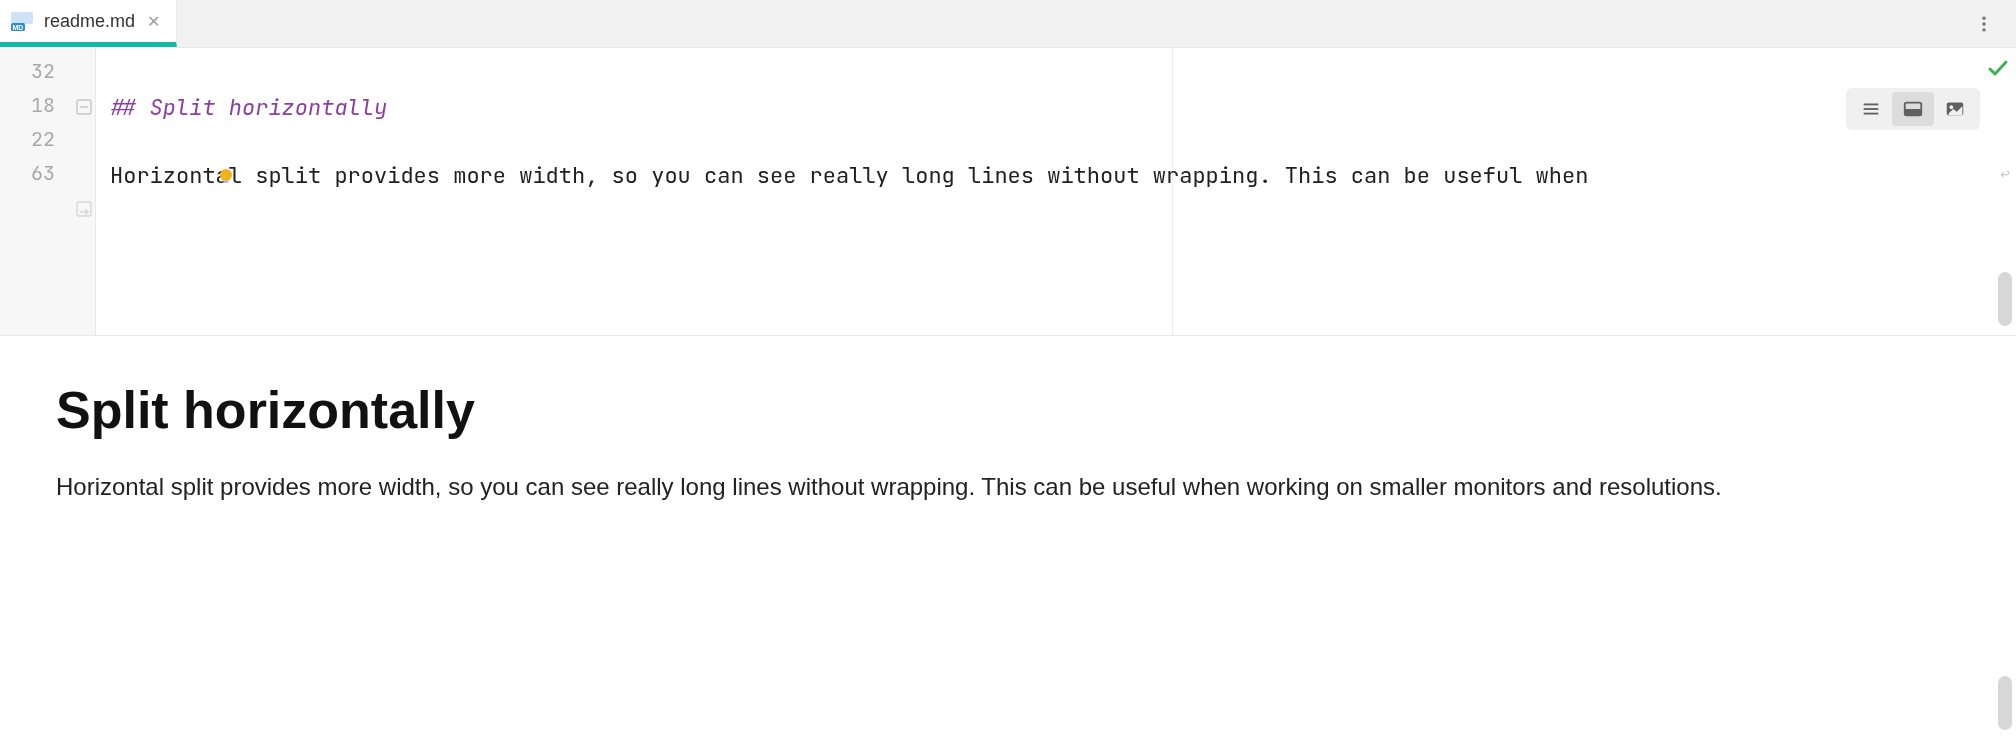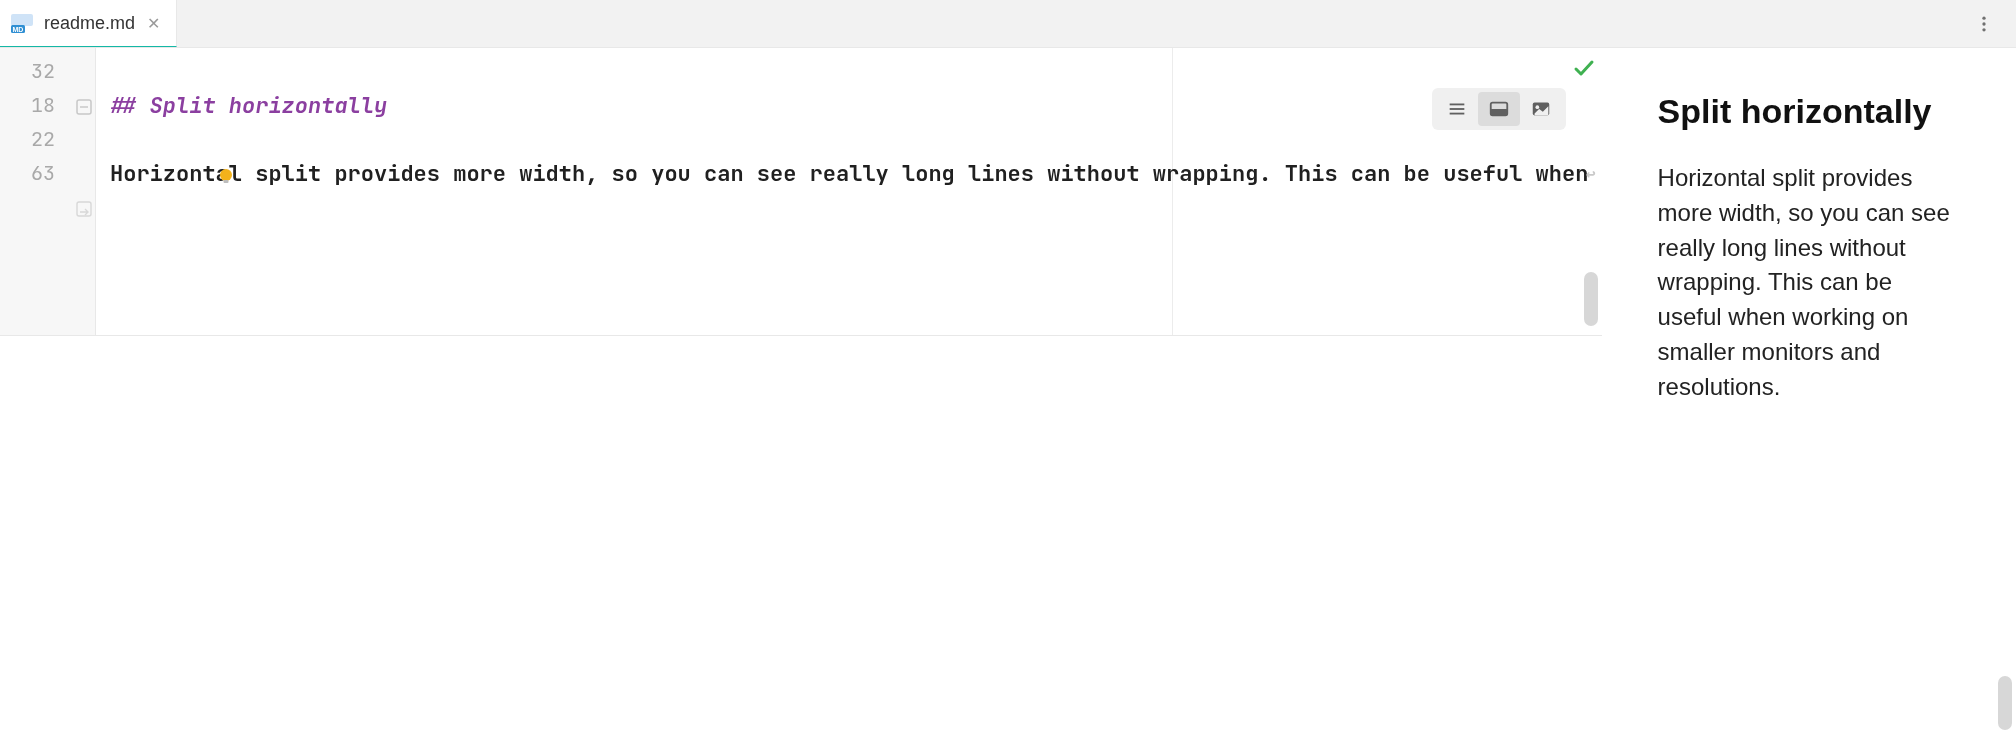--- a/index.html
+++ b/index.html
@@ -22,39 +22,39 @@
     background:var(--tabbar-bg);
     border-bottom:1px solid var(--border);
     display:flex; align-items:stretch;
     position:relative;
   }
   .tab{
     display:flex; align-items:center; gap:10px;
     padding:0 14px 0 10px;
     background:#fff;
     border-right:1px solid var(--border);
-    border-bottom:1px solid #14b8a6;
+    border-bottom:5px solid #14b8a6;
     font-size:18px; color:#333;
     cursor:pointer;
   }
   .tab .md-badge{
     width:24px; height:24px; position:relative;
   }
   .tab .md-badge svg{width:24px;height:24px;}
   .tab-close{ color:#9a9a9a; font-size:16px; padding:0 2px; }
   .tabbar-more{
     position:absolute; right:12px; top:0; bottom:0;
     display:flex; align-items:center; justify-content:center;
     width:40px; color:#707070; cursor:pointer;
   }
   .tabbar-more svg{width:20px;height:20px;}
   
   .split{
     height:calc(736px - var(--tabbar-h));
-    display:flex; 
+    display:flex; flex-direction:column;
   }
   
   .editor-pane{
     height:288px; position:relative;
     display:flex;
     border-bottom:1px solid var(--border);
   }
   .gutter{
     width:var(--gutter-w);
     background:var(--gutter-bg);
@@ -77,25 +77,24 @@
   .code{
     flex:1; position:relative;
     font-family:var(--code-font);
     font-size:22px;
     padding-top:6px;
     overflow:hidden;
   }
   .code-line{
     height:var(--line-h);
     padding-left:14px;
-    display:flex; align-items:center;
+    display:flex; align-items:flex-end;
     white-space:pre;
     position:relative;
     color:#202020;
-    font-weight:bold;
   }
   .code-line.active{ background:var(--active-line); }
   .md-heading{ color:var(--heading-purple); font-style:italic; }
   .soft-wrap-glyph{
     position:absolute; right:6px; top:50%; transform:translateY(-50%);
     color:#c9c9c9; font-size:16px;
   }
   .caret{
     display:inline-block; width:2px; height:26px;
     background:#000; vertical-align:middle;
@@ -132,21 +131,21 @@
     width:14px; height:54px; border-radius:7px;
     background:#d7d7d7;
   }
   
   .preview-pane{
     flex:1; position:relative;
     padding:44px 56px 20px 56px;
     overflow:hidden;
   }
   .preview-pane h2{
-    font-size:34px; font-weight:700; color:#111;
+    font-size:52px; font-weight:700; color:#111;
     margin-bottom:30px;
     font-family:-apple-system, "Helvetica Neue", Arial, sans-serif;
   }
   .preview-pane p{
     font-size:24px; color:#222; line-height:1.45;
     max-width:1880px;
   }
   .preview-scroll-thumb{
     position:absolute; right:4px; bottom:6px;
     width:14px; height:54px; border-radius:7px;

